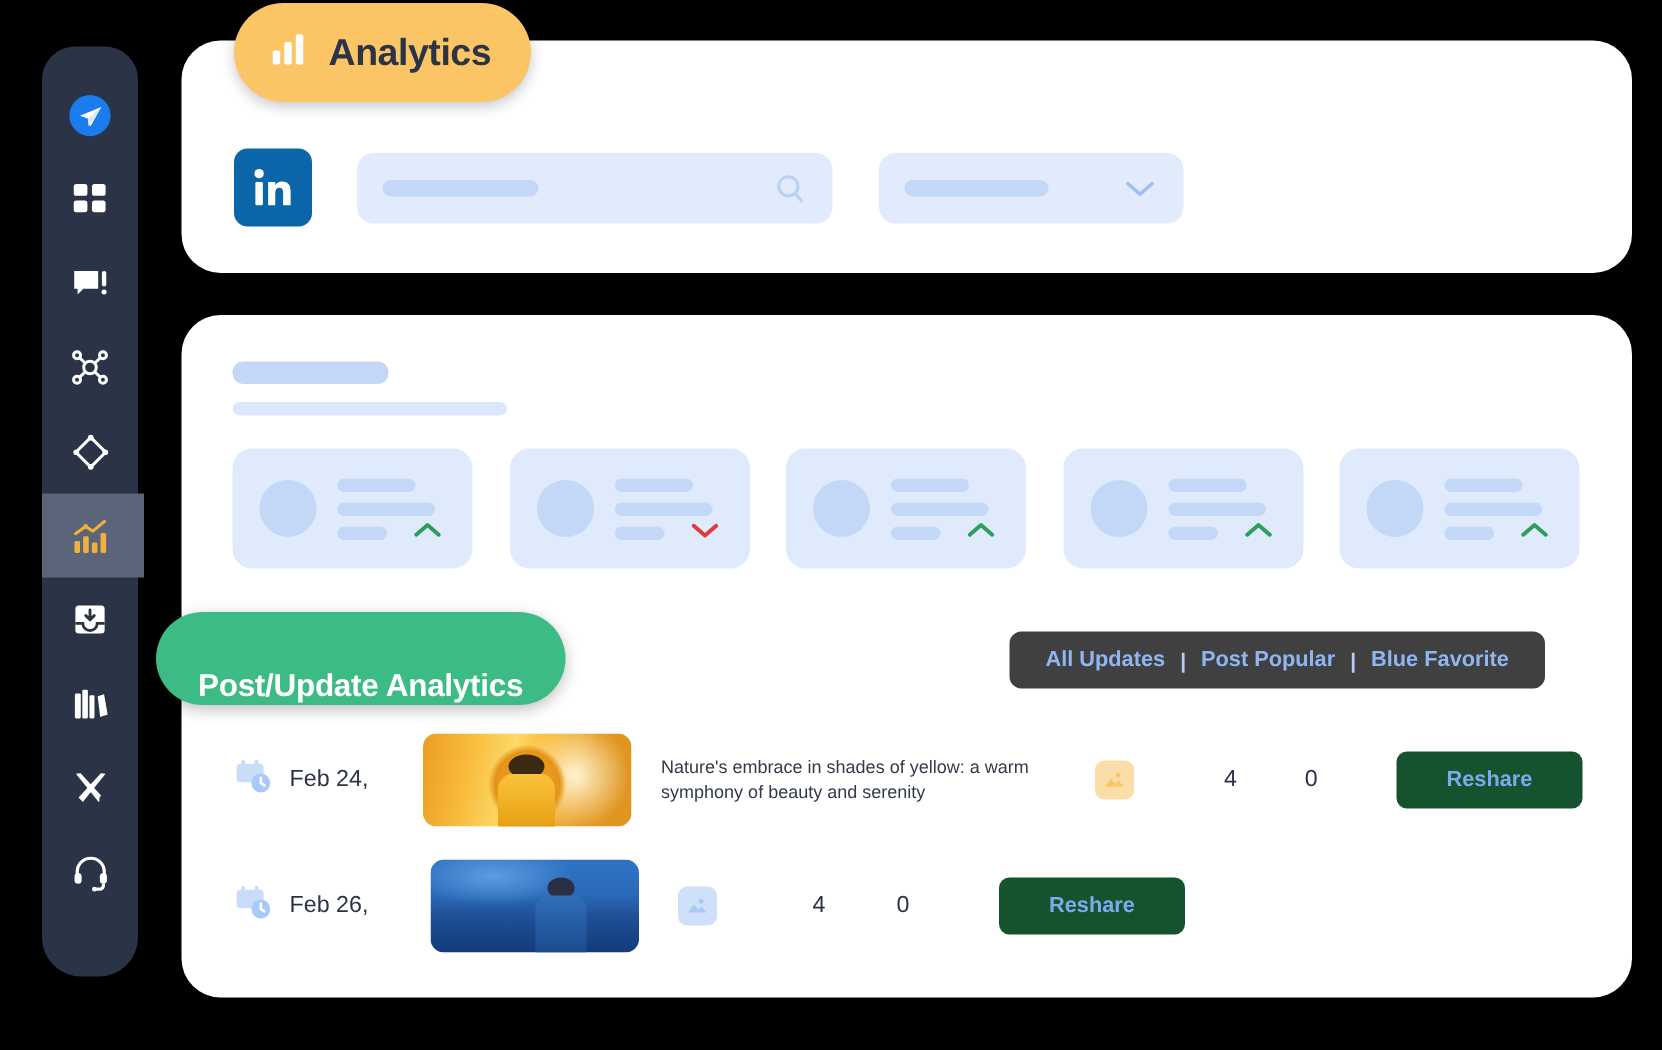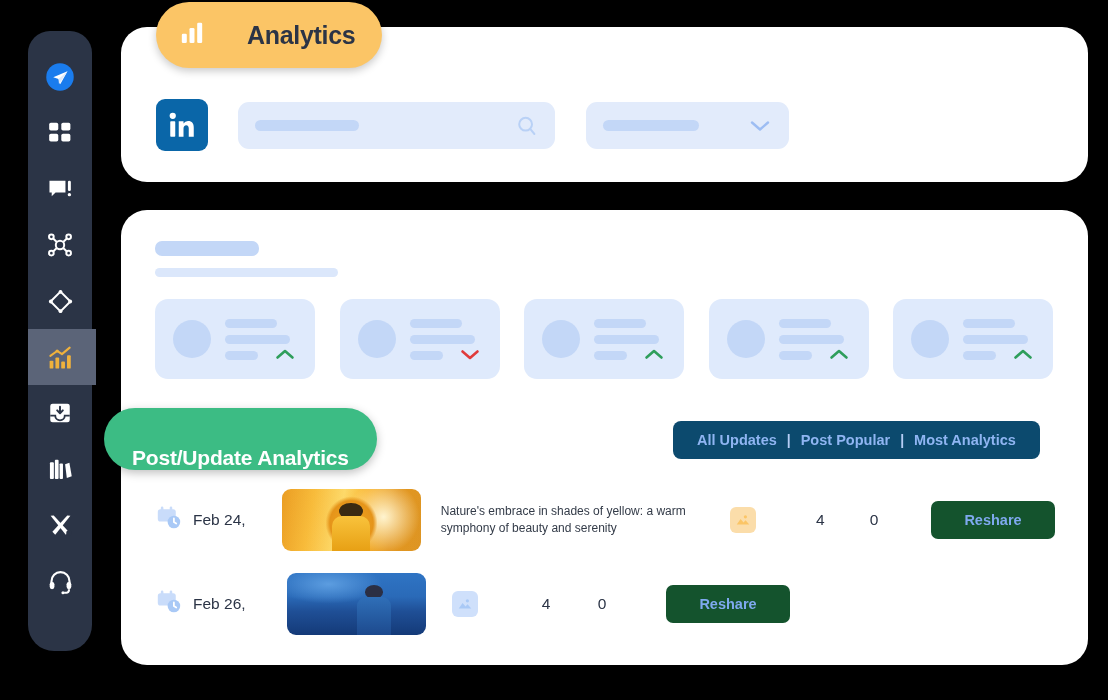--- a/index.html
+++ b/index.html
@@ -82,21 +82,20 @@
     height: 66px; padding: 0 27px 0 22px;
     background: #fbc566;
     border-radius: 33px;
     display: flex; align-items: center; gap: 13px;
     box-shadow: 0 3px 9px rgba(0,0,0,0.22);
     z-index: 9;
   }
   .analytics-pill .label {
     font-size: 25px; font-weight: bold; color: #2b3446;
     letter-spacing: -0.3px;
-    margin-left: 28px;
   }
 
   
   .main-panel {
     position: absolute; left: 121px; top: 210px;
     width: 967px; height: 455px;
     background: #ffffff;
     border-radius: 26px;
     box-shadow: 0 6px 18px rgba(0,0,0,0.35);
     z-index: 2;
@@ -147,21 +146,21 @@
   }
   .post-pill .label {
     font-size: 21px; font-weight: bold; color: #ffffff;
     letter-spacing: -0.2px;
   }
 
   
   .filter-tabs {
     position: absolute; left: 552px; top: 211px;
     height: 38px;
-    background: #0c4a6e;
+    background: #404040;
     border-radius: 8px;
     display: flex; align-items: center;
     padding: 0 14px;
   }
   .filter-tabs .tab {
     font-size: 14.5px; font-weight: bold; color: #8fb5f2;
     padding: 0 10px; white-space: nowrap;
   }
   .filter-tabs .sep { color: #b5cdf5; font-size: 14px; font-weight: bold; }
 
@@ -471,21 +470,21 @@
         </span>
       </div>
 
     </div>
 
     <div class="filter-tabs">
       <span class="tab">All Updates</span>
       <span class="sep">|</span>
       <span class="tab">Post Popular</span>
       <span class="sep">|</span>
-      <span class="tab">Most Analytics</span>
+      <span class="tab">Blue Favorite</span>
     </div>
 
     <div class="table">
 
       <div class="trow">
         <div class="c-date">
           <span>
             <svg width="28" height="28" viewBox="0 0 24 24">
                 <rect x="2.4" y="4.4" width="15.4" height="10.6" rx="2.2" fill="#c9dcfa"></rect>
                 <rect x="5" y="2.2" width="2.2" height="3.6" rx="1.1" fill="#c9dcfa"></rect>

